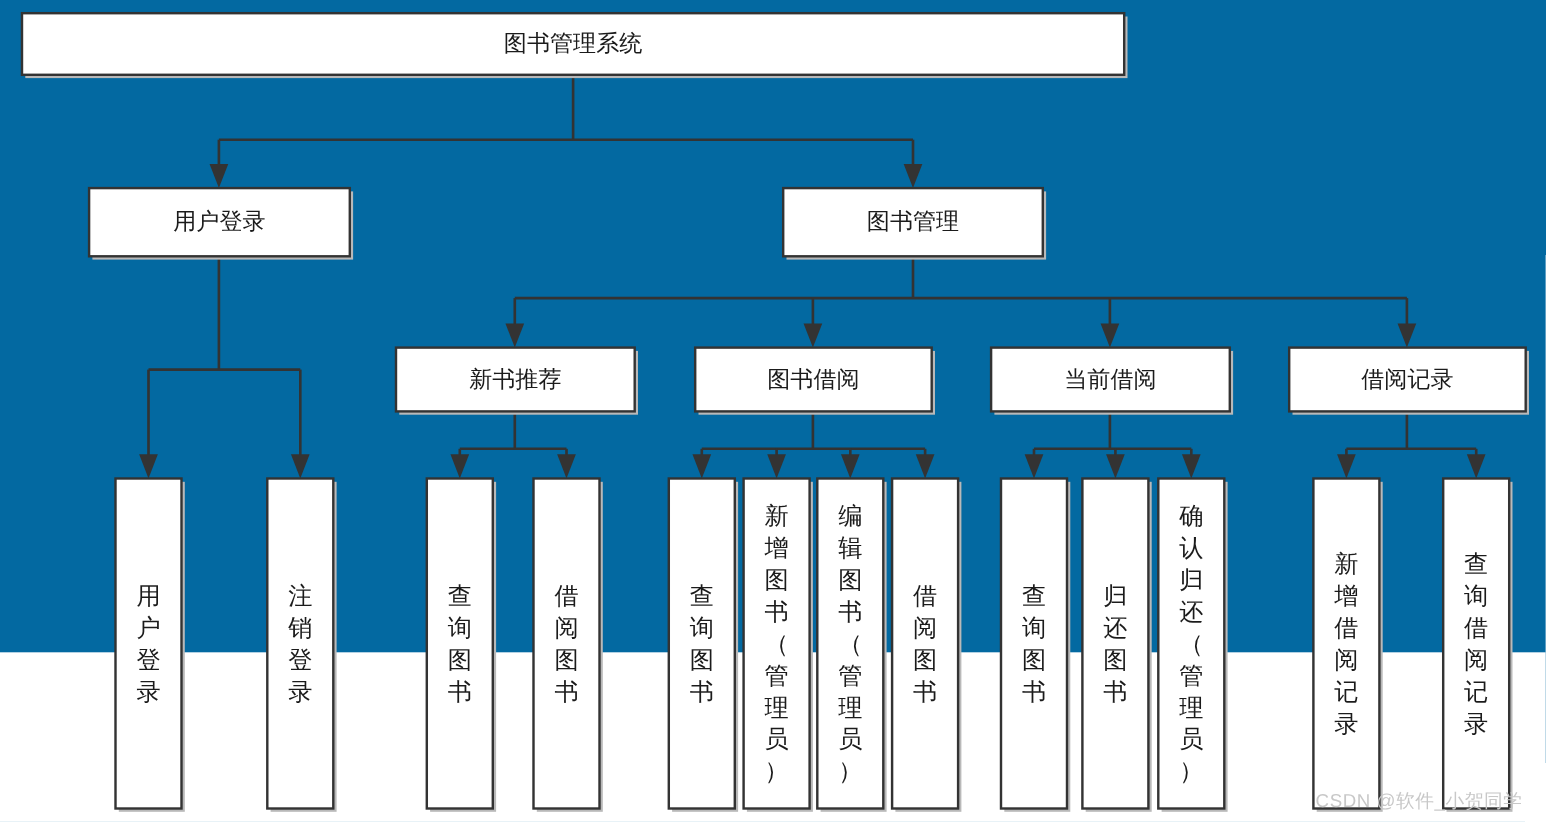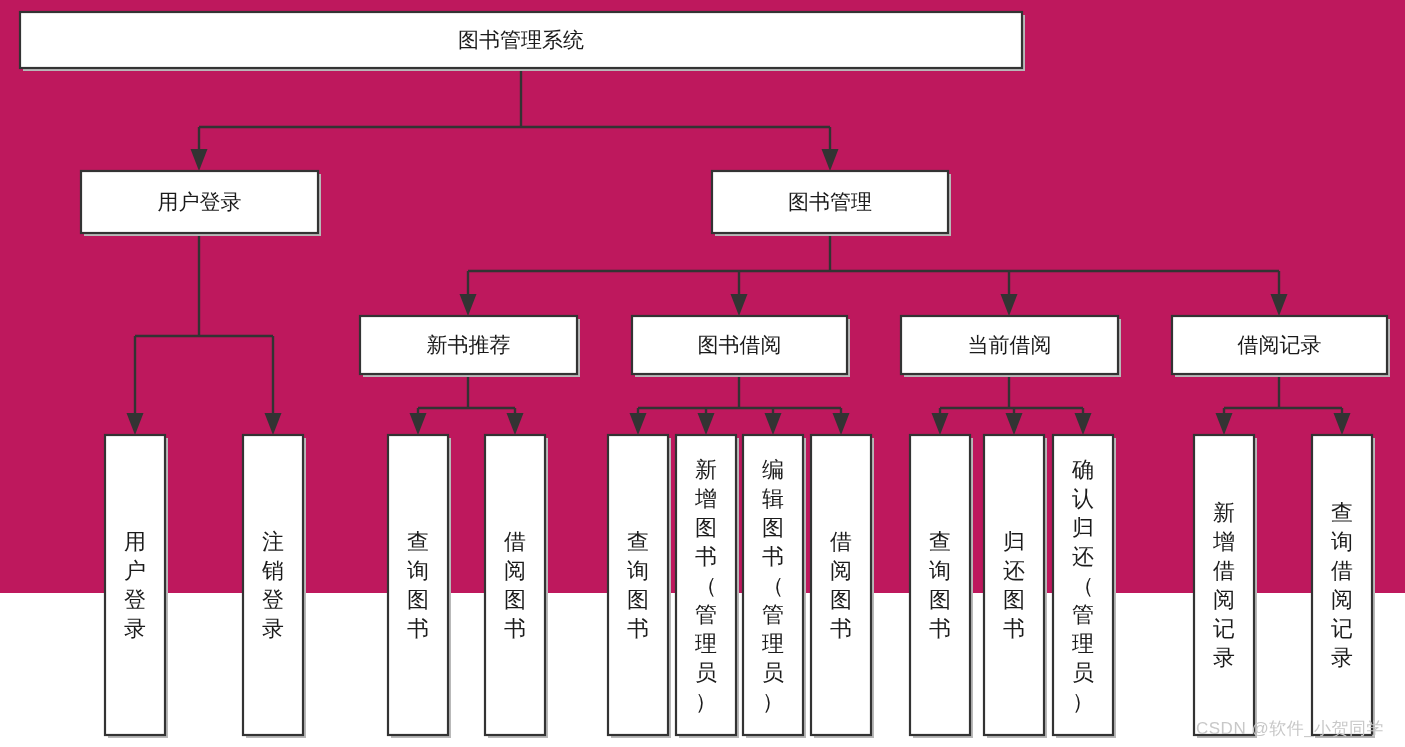--- a/index.html
+++ b/index.html
@@ -11,21 +11,21 @@
     width: 1405px;
     height: 747px;
     font-family: "Liberation Sans", "DejaVu Sans", sans-serif;
     overflow: hidden;
     position: relative;
   }
   #diagram-root {
     position: relative;
     width: 1405px;
     height: 593px;
-    background: #be185d;
+    background: #0369a1;
   }
   svg#tree-svg {
     position: absolute;
     left: 0;
     top: 0;
     width: 1405px;
     height: 747px;
     display: block;
   }
   .node-box {

